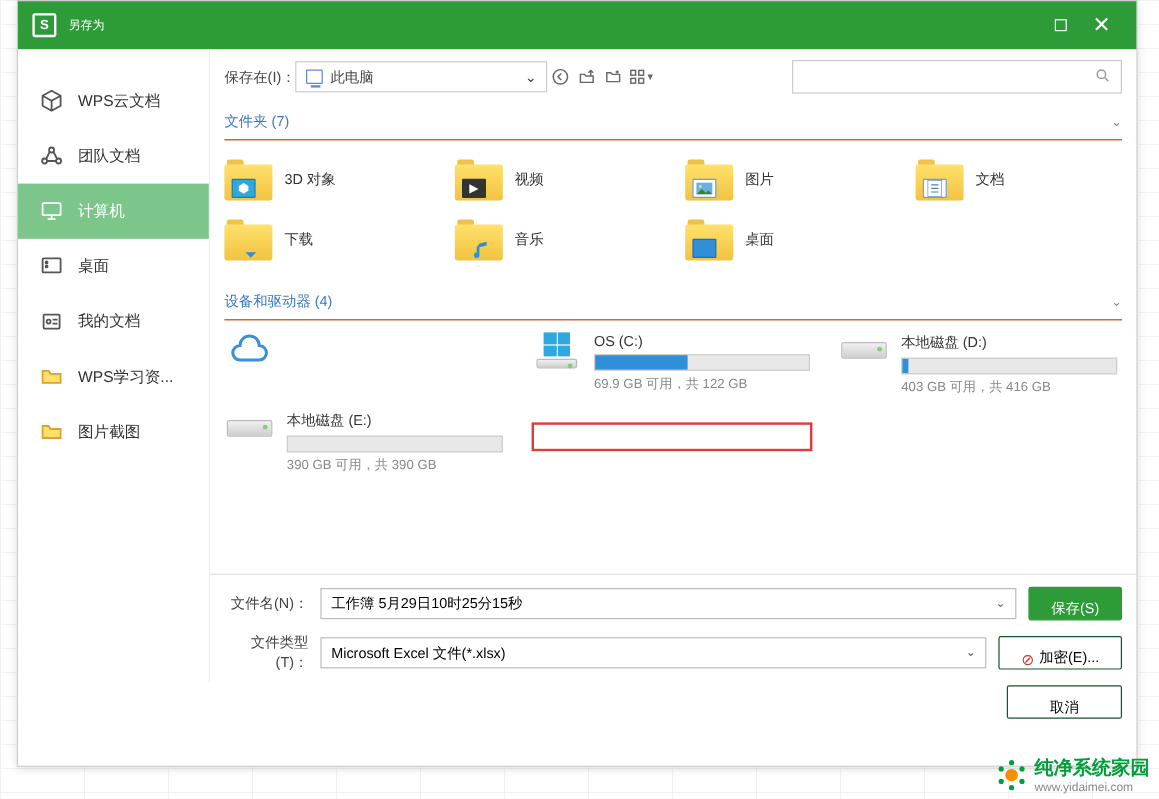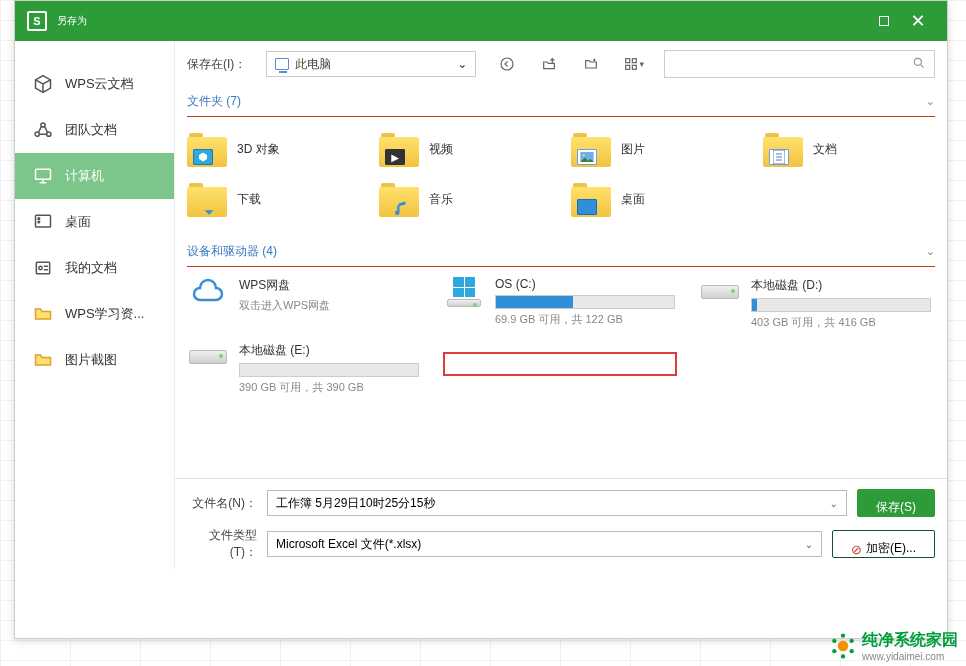--- a/index.html
+++ b/index.html
@@ -16,21 +16,21 @@
   .titlebar .win-btn { width: 34px; height: 40px; display: flex; align-items: center; justify-content: center; cursor: pointer; font-size: 14px; }
   .titlebar .win-btn.max span { width:10px; height:10px; border:1.5px solid #fff; display:block; }
   .titlebar .win-btn.close { font-size: 18px; }
   .dlg-body { display: flex; height: 528px; }
   .sidebar { width: 160px; border-right: 1px solid #eee; padding-top: 20px; }
   .side-item { display: flex; align-items: center; height: 46px; padding-left: 18px; font-size: 13px; color: #333; cursor: pointer; gap: 12px; }
   .side-item.active { background: #7cc68c; color: #fff; }
   .side-ico { width: 20px; height: 20px; display:flex; align-items:center; justify-content:center; }
   .side-ico svg { width:20px; height:20px; }
   .main { flex: 1; display: flex; flex-direction: column; }
-  .toolbar { height: 46px; display: flex; align-items: center; padding: 0 12px; gap: 20px; font-size: 12px; color: #444; }
+  .toolbar { height: 46px; display: flex; align-items: center; padding: 0 12px; gap: 0; font-size: 12px; color: #444; }
   .loc-select { display: flex; align-items: center; border: 1px solid #ccc; height: 26px; padding: 0 8px; width: 210px; justify-content: space-between; cursor:pointer; }
   .loc-left { display:flex; align-items:center; gap:6px; }
   .loc-left .pc-ico { width:14px; height:12px; border:1.5px solid #5b8bd4; border-radius:1px; position:relative; }
   .loc-left .pc-ico::after { content:""; position:absolute; bottom:-4px; left:3px; width:8px; height:2px; background:#5b8bd4; }
   .tool-ico { width:22px; height:22px; display:flex; align-items:center; justify-content:center; cursor:pointer; color:#666; }
   .tool-ico svg { width:16px; height:16px; }
   .searchbox { flex:1; margin-left:auto; max-width:275px; height:28px; border:1px solid #ccc; display:flex; align-items:center; padding:0 8px; }
   .searchbox input { border:none; outline:none; flex:1; font-size:12px; }
   .content { flex:1; padding: 0 12px 8px 12px; overflow:auto; }
   .section-hdr { color: #3b78c4; font-size: 12px; border-bottom: 1px solid #c2410c; padding: 6px 0; margin-bottom: 10px; display:flex; align-items:center; justify-content:space-between; }
@@ -293,24 +293,20 @@
           <span class="chev">⌄</span>
         </div>
         <div class="drives">
           <div class="drive-row">
             <div class="drive-item">
               <div class="drive-ico cloud-ico">
                   <svg viewBox="0 0 36 28" fill="none" stroke="#3b8fd8" stroke-width="2.5">
                     <path d="M10 22 A6 6 0 0 1 10 10 A8 8 0 0 1 26 10 A6 6 0 0 1 26 22 Z"></path>
                   </svg>
                 </div>
-              <div class="drive-info">
-                  <div class="drive-title">WPS网盘</div>
-                  <div class="drive-sub">双击进入WPS网盘</div>
-                </div>
             </div>
             <div class="drive-item">
               <div class="drive-ico" style="flex-direction:column;gap:2px">
                   <div class="win-ico">
                     <span></span>
                     <span></span>
                     <span></span>
                     <span></span>
                   </div>
                   <div class="drive-disk" style="width:34px;height:8px"></div>
@@ -370,20 +366,25 @@
         </div>
         <div class="footer-row">
           <span class="footer-label">文件类型(T)：</span>
           <div class="footer-input">
               <span style="flex:1">Microsoft Excel 文件(*.xlsx)</span>
               <span class="dd">⌄</span>
             </div>
           <button class="btn">
               <span class="encrypt-ico">⊘</span>
               <span>加密(E)...</span>
+            </button>
+        </div>
+        <div class="footer-row">
+          <button class="btn cancel">
+              <span>取消</span>
             </button>
         </div>
       </div>
     </div>
   </div>
 </div>
 
 <div class="watermark">
   <svg class="wm-logo" viewBox="0 0 30 30">
       <circle cx="15" cy="15" r="6" fill="#f29000"></circle>

